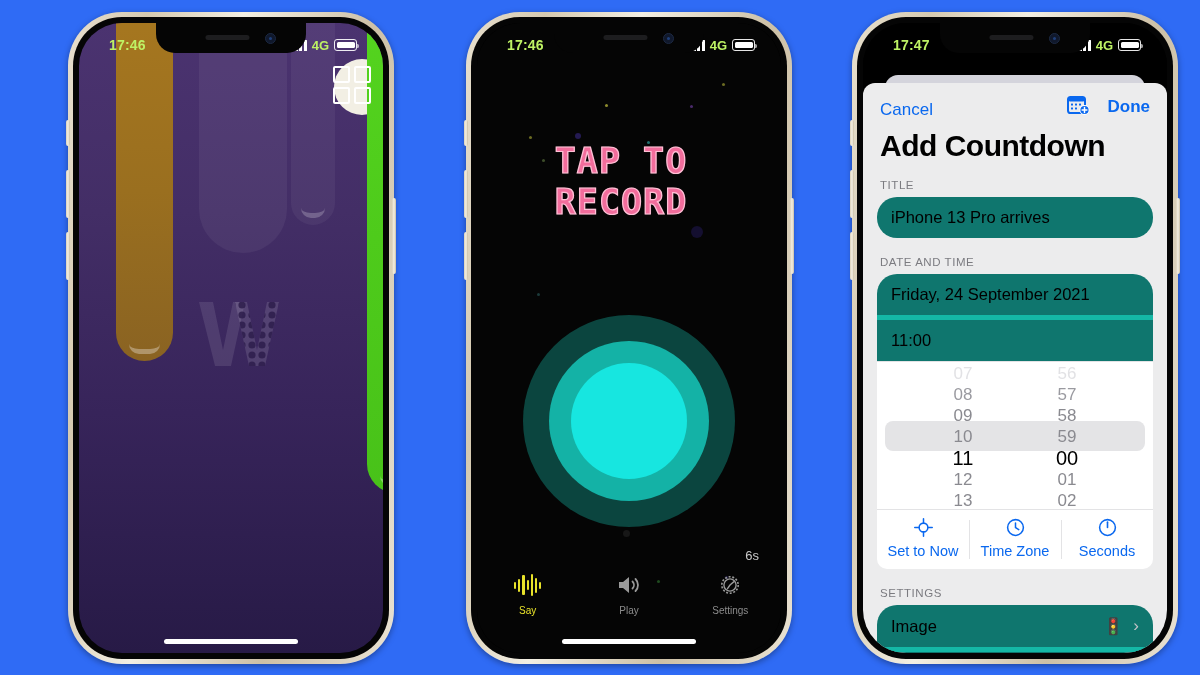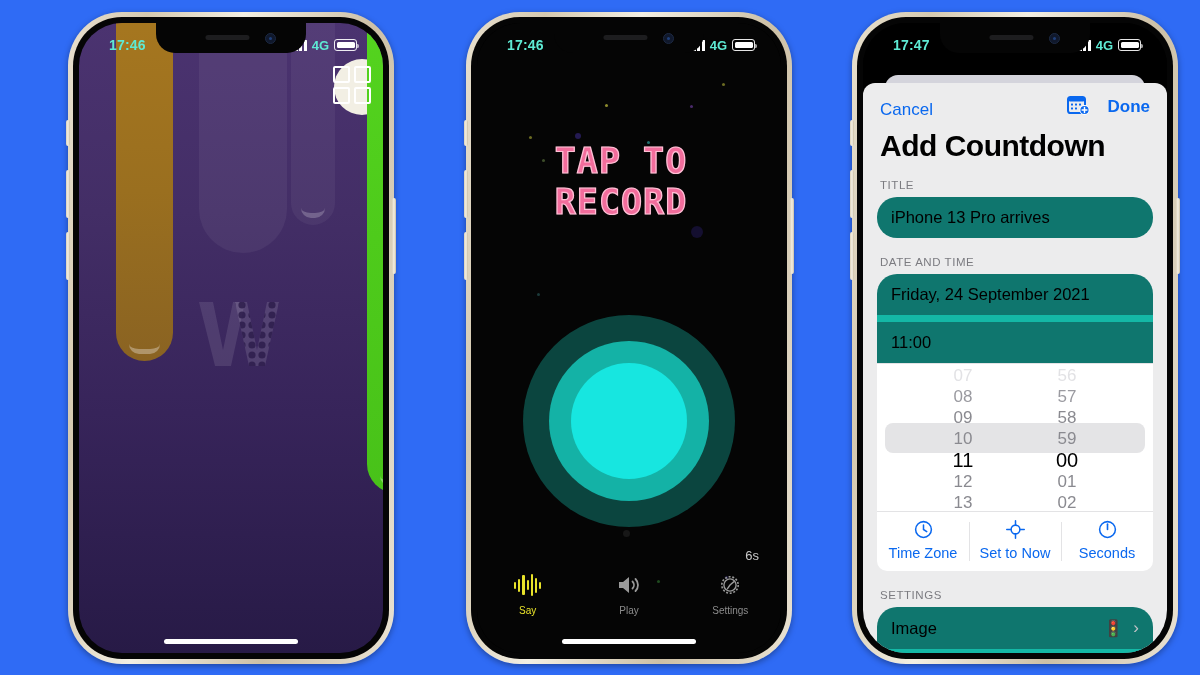--- a/index.html
+++ b/index.html
@@ -66,21 +66,21 @@
   .sb-time { font-size:14px; font-weight:bold; letter-spacing:.2px; }
   .sb-right { display:flex; align-items:center; gap:5px; }
   .bars { display:flex; align-items:flex-end; gap:1.5px; height:11px; }
   .bars i { display:block; width:3px; border-radius:.5px; }
   .bars i:nth-child(1){height:4px;} .bars i:nth-child(2){height:6px;}
   .bars i:nth-child(3){height:8.5px;} .bars i:nth-child(4){height:11px;}
   .sb-net { font-size:13px; font-weight:600; }
   .batt { width:23px; height:11.5px; border-radius:3px; position:relative; border-width:1px; border-style:solid; }
   .batt::before { content:""; position:absolute; inset:1.5px; border-radius:1.5px; }
   .batt::after { content:""; position:absolute; right:-3px; top:3.5px; width:1.8px; height:4.5px; border-radius:0 1.5px 1.5px 0; }
-  .sb-dark { color:#5eead4; }
+  .sb-dark { color:#bef264; }
   .sb-dark .bars i { background:#fff; }
   .sb-dark .batt { border-color:rgba(255,255,255,.9); }
   .sb-dark .batt::before { background:#fff; }
   .sb-dark .batt::after { background:rgba(255,255,255,.6); }
 
   .homebar {
     position:absolute; bottom:9px; left:50%; transform:translateX(-50%);
     width:134px; height:5px; border-radius:3px; background:#fff; z-index:36;
   }
 
@@ -160,21 +160,21 @@
     height:44px; display:flex; align-items:flex-end; justify-content:space-between;
     padding:7px 17px;
   }
   .lnk { color:#0a68ef; font-size:17px; }
   .lnk.bold { font-weight:600; }
   .nav-right { display:flex; align-items:center; gap:18px; }
   .bigtitle { font-size:30px; font-weight:bold; color:#000; padding:2px 17px 16px; letter-spacing:-.5px; }
   .seclabel { font-size:11.5px; color:#7b7b80; letter-spacing:.55px; padding:0 17px 6px; }
   .group { background:#0f766e; border-radius:20px; margin:0 14px; }
   .row { padding:11px 14px; font-size:16.5px; color:#000; }
-  .row + .row { border-top:7px solid #14b8a6; }
+  .row + .row { border-top:5px solid #14b8a6; }
   .gap { height:18px; }
 
   .picker { position:relative; background:#fff; height:148px; overflow:hidden; border-top:1px solid #e3e3e5; }
   .pick-sel {
     position:absolute; left:8px; right:8px; top:50%; transform:translateY(-50%);
     height:30px; border-radius:8px; background:#e4e4e6;
   }
   .cols { position:absolute; inset:0; display:flex; justify-content:center; gap:48px; }
   .col { width:56px; text-align:center; padding-top:1px; }
   .col div { height:21px; line-height:21px; font-size:17px; color:#b9b9bd; }
@@ -433,34 +433,34 @@
                 <div class="n2">02</div>
 
               </div>
             </div>
           </div>
 
           <div class="quickrow">
             <div class="quick">
               <span>
                 <svg width="19" height="19" viewBox="0 0 20 20" aria-hidden="true">
+                  <circle cx="10" cy="10" r="4.6" fill="none" stroke="#0a68ef" stroke-width="1.6"></circle>
+                  <path d="M10 .8v4.2M10 15v4.2M.8 10h4.2M15 10h4.2" stroke="#0a68ef" stroke-width="1.6" stroke-linecap="round"></path>
+                </svg>
+              </span>
+              <div class="qlabel">Set to Now</div>
+            </div>
+            <div class="quick">
+              <span>
+                <svg width="19" height="19" viewBox="0 0 20 20" aria-hidden="true">
                   <circle cx="10" cy="10" r="8.3" fill="none" stroke="#0a68ef" stroke-width="1.6"></circle>
                   <path d="M10 5.2V10l3.4 2.2" stroke="#0a68ef" stroke-width="1.6" fill="none" stroke-linecap="round"></path>
                 </svg>
               </span>
               <div class="qlabel">Time Zone</div>
-            </div>
-            <div class="quick">
-              <span>
-                <svg width="19" height="19" viewBox="0 0 20 20" aria-hidden="true">
-                  <circle cx="10" cy="10" r="4.6" fill="none" stroke="#0a68ef" stroke-width="1.6"></circle>
-                  <path d="M10 .8v4.2M10 15v4.2M.8 10h4.2M15 10h4.2" stroke="#0a68ef" stroke-width="1.6" stroke-linecap="round"></path>
-                </svg>
-              </span>
-              <div class="qlabel">Set to Now</div>
             </div>
             <div class="quick">
               <span>
                 <svg width="19" height="19" viewBox="0 0 20 20" aria-hidden="true">
                   <circle cx="10" cy="10" r="8.3" fill="none" stroke="#0a68ef" stroke-width="1.6"></circle>
                   <path d="M10 4.4V10" stroke="#0a68ef" stroke-width="1.7" stroke-linecap="round"></path>
                 </svg>
               </span>
               <div class="qlabel">Seconds</div>
             </div>

